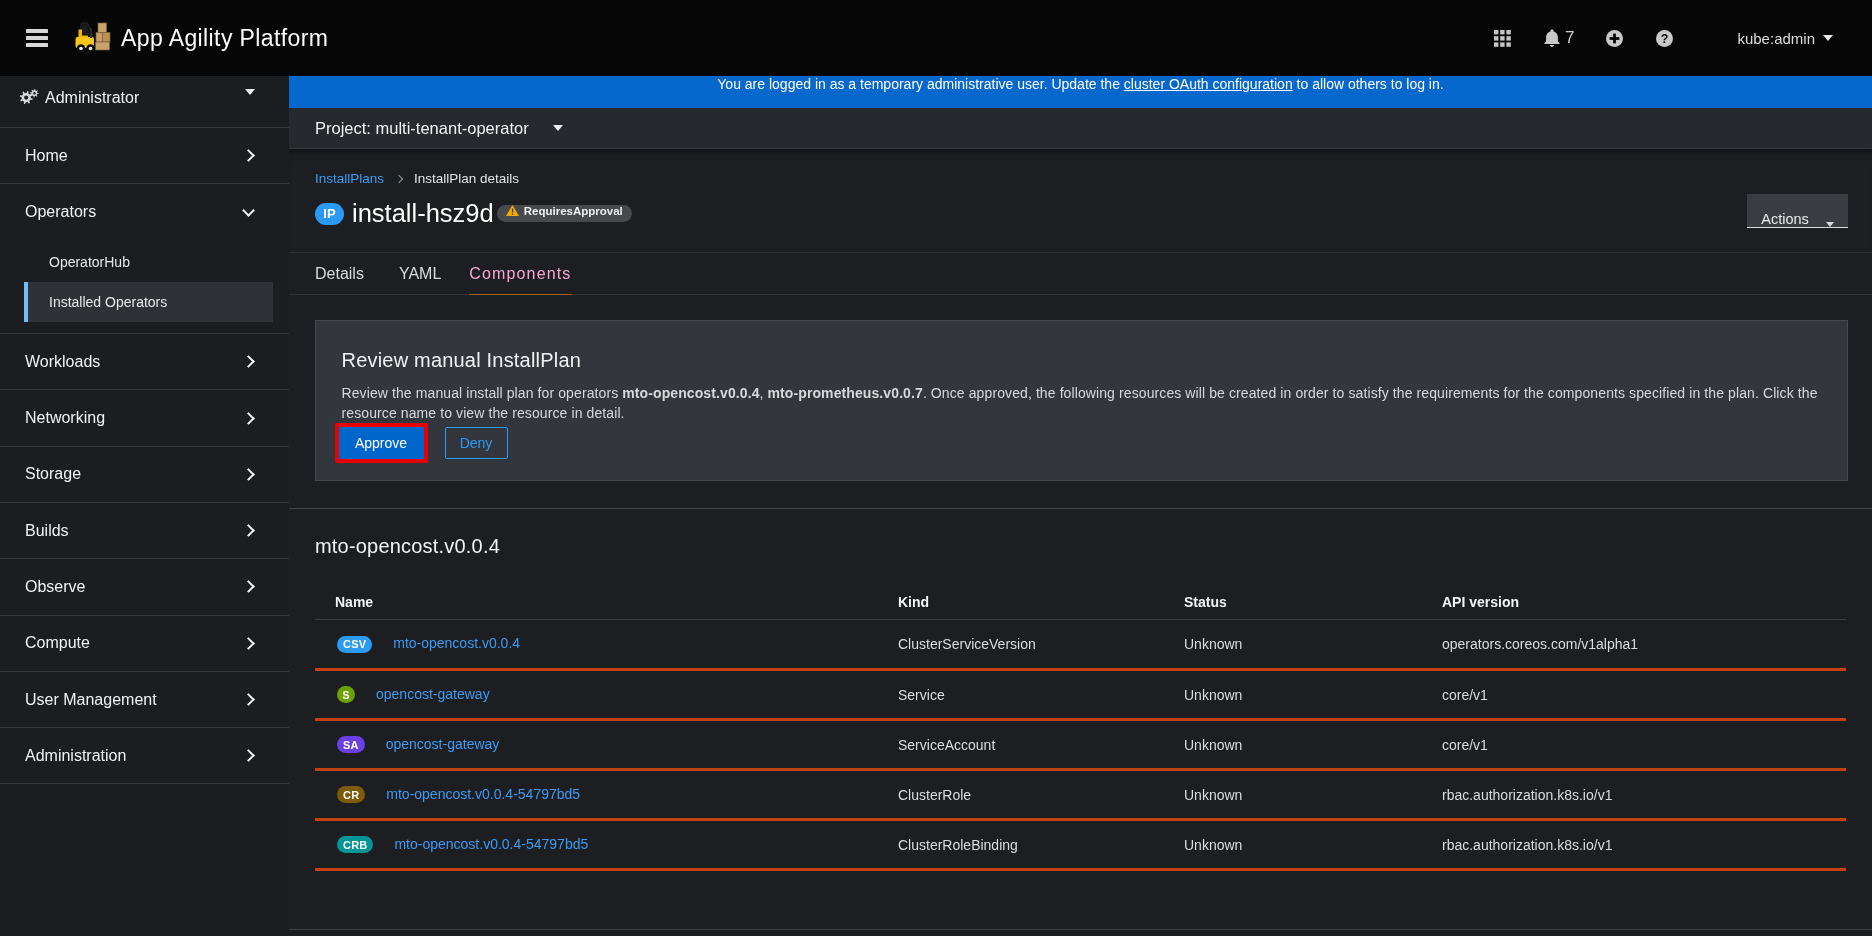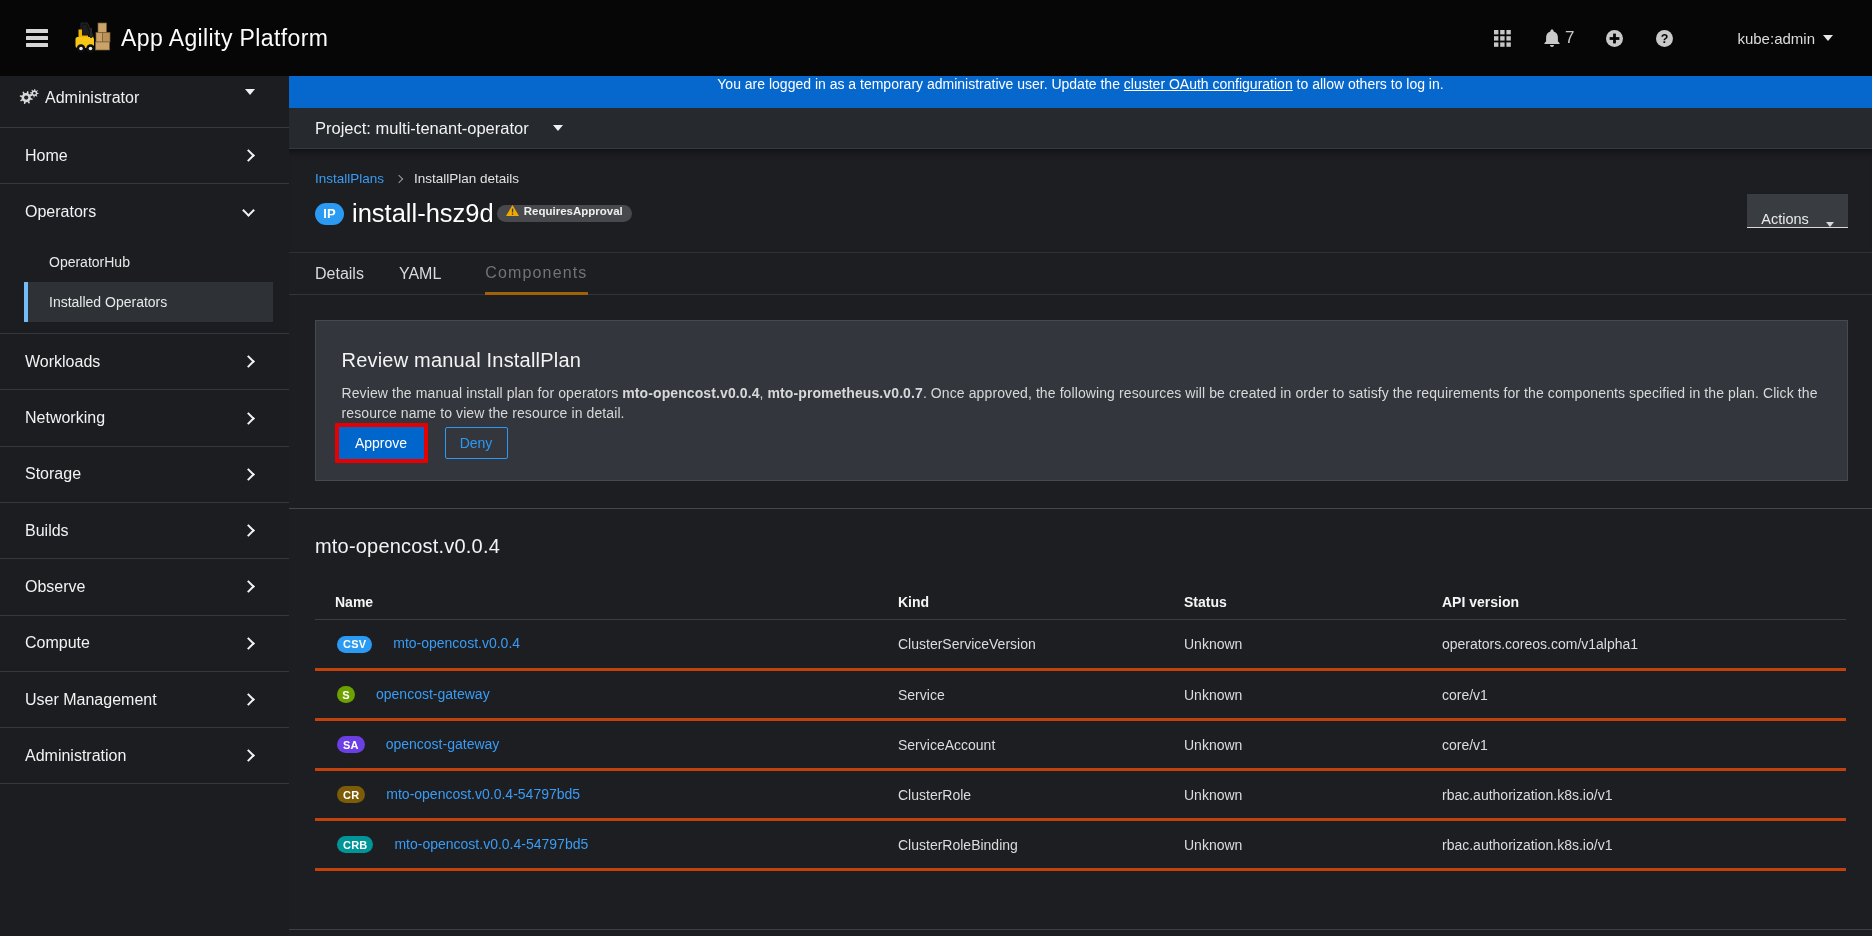--- a/index.html
+++ b/index.html
@@ -39,21 +39,21 @@
 .bc .cur{color:#e2e2e2}
 .titlerow{display:flex;align-items:center;margin-top:13px}
 .ipbadge{background:#2b9af3;color:#fff;font-weight:700;font-size:13px;border-radius:11px;width:29px;height:22px;display:flex;align-items:center;justify-content:center;letter-spacing:.2px}
 .title{color:#fff;font-size:25.5px;font-weight:400;margin-left:8px}
 .reqbadge{background:#47494d;border-radius:9px;height:17px;display:flex;align-items:flex-start;padding:0 9px;margin-left:3px;color:#efefef;font-size:11.5px;font-weight:700}
 .reqbadge svg{margin-right:5px}
 .actions{margin-left:auto;margin-right:-2px;width:101px;height:34px;background:#393c40;border-bottom:1.5px solid #d8d8d8;display:flex;align-items:flex-end;justify-content:center;color:#eaeaea;font-size:14.5px;margin-top:-6px}
 .actions .caret-dn{margin-left:17px;border-top-color:#d8d8d8;border-left-width:4.5px;border-right-width:4.5px;border-top-width:5.5px}
 .tabsrow{height:43px;background:#1c1e22;border-top:1px solid #2e3035;border-bottom:1px solid #32343a;display:flex;padding-left:26px}
 .tab{font-size:16px;color:#dadada;display:flex;align-items:center;position:relative}
-.tab.active{color:#737373;border-bottom:3px solid #a16207;margin-bottom:-1px;letter-spacing:1.15px}
+.tab.active{color:#f9a8d4;border-bottom:1px solid #a16207;margin-bottom:-1px;letter-spacing:1.15px}
 .content{background:#1c1e22;height:641px;position:relative}
 .card{position:absolute;left:25.5px;top:25px;width:1533px;height:161px;background:#33363d;border:1px solid #46494f;padding:28px 26px 0 26px}
 .card h2{color:#f3f3f3;font-size:20px;font-weight:400;letter-spacing:.2px}
 .card p{font-size:14px;color:#d8d8d8;margin-top:12px;line-height:19.5px;letter-spacing:.1px}
 .btnrow{display:flex;margin-top:0;margin-left:-7px}
 .approve{display:inline-flex;align-items:center;justify-content:center;background:#0066cc;color:#fff;font-size:14px;width:85px;height:32px;border:4px solid #e60000;box-sizing:content-box;border-radius:1px}
 .deny{display:inline-flex;align-items:center;justify-content:center;border:1px solid #2b9af3;color:#2b9af3;font-size:14px;width:63px;height:32px;margin-left:17px;margin-top:4px;border-radius:2px}
 .section{position:absolute;left:0;top:213px;width:1583px;height:422px;background:#1c1e22;border-top:1px solid #44474c;border-bottom:1px solid #3c3f44;padding:26px 26px 0 26px}
 .section h2{color:#f3f3f3;font-size:20px;font-weight:400;letter-spacing:.2px}
 table{border-collapse:collapse;width:1531px;margin-top:36px;font-size:14px;table-layout:fixed}
@@ -182,21 +182,21 @@
             <rect x="5.9" y="3.6" width="1.3" height="3.8" fill="#3a3a3a"></rect>
             <rect x="5.9" y="8.4" width="1.3" height="1.4" fill="#3a3a3a"></rect>
           </svg>
         RequiresApproval
       </span>
       <span class="actions">Actions<span class="caret-dn"></span></span>
     </div>
   </div>
   <div class="tabsrow">
     <span class="tab" style="margin-right:35px">Details</span>
-    <span class="tab" style="margin-right:44px">YAML</span>
+    <span class="tab" style="margin-right:28px">YAML</span>
     <span class="tab active">Components</span>
   </div>
   <div class="content">
     <div class="card">
       <h2>Review manual InstallPlan</h2>
       <p>Review the manual install plan for operators <b>mto-opencost.v0.0.4</b>, <b>mto-prometheus.v0.0.7</b>. Once approved, the following resources will be created in order to satisfy the requirements for the components specified in the plan. Click the<br>resource name to view the resource in detail.</p>
       <div class="btnrow">
         <span class="approve">Approve</span>
         <span class="deny">Deny</span>
       </div>

